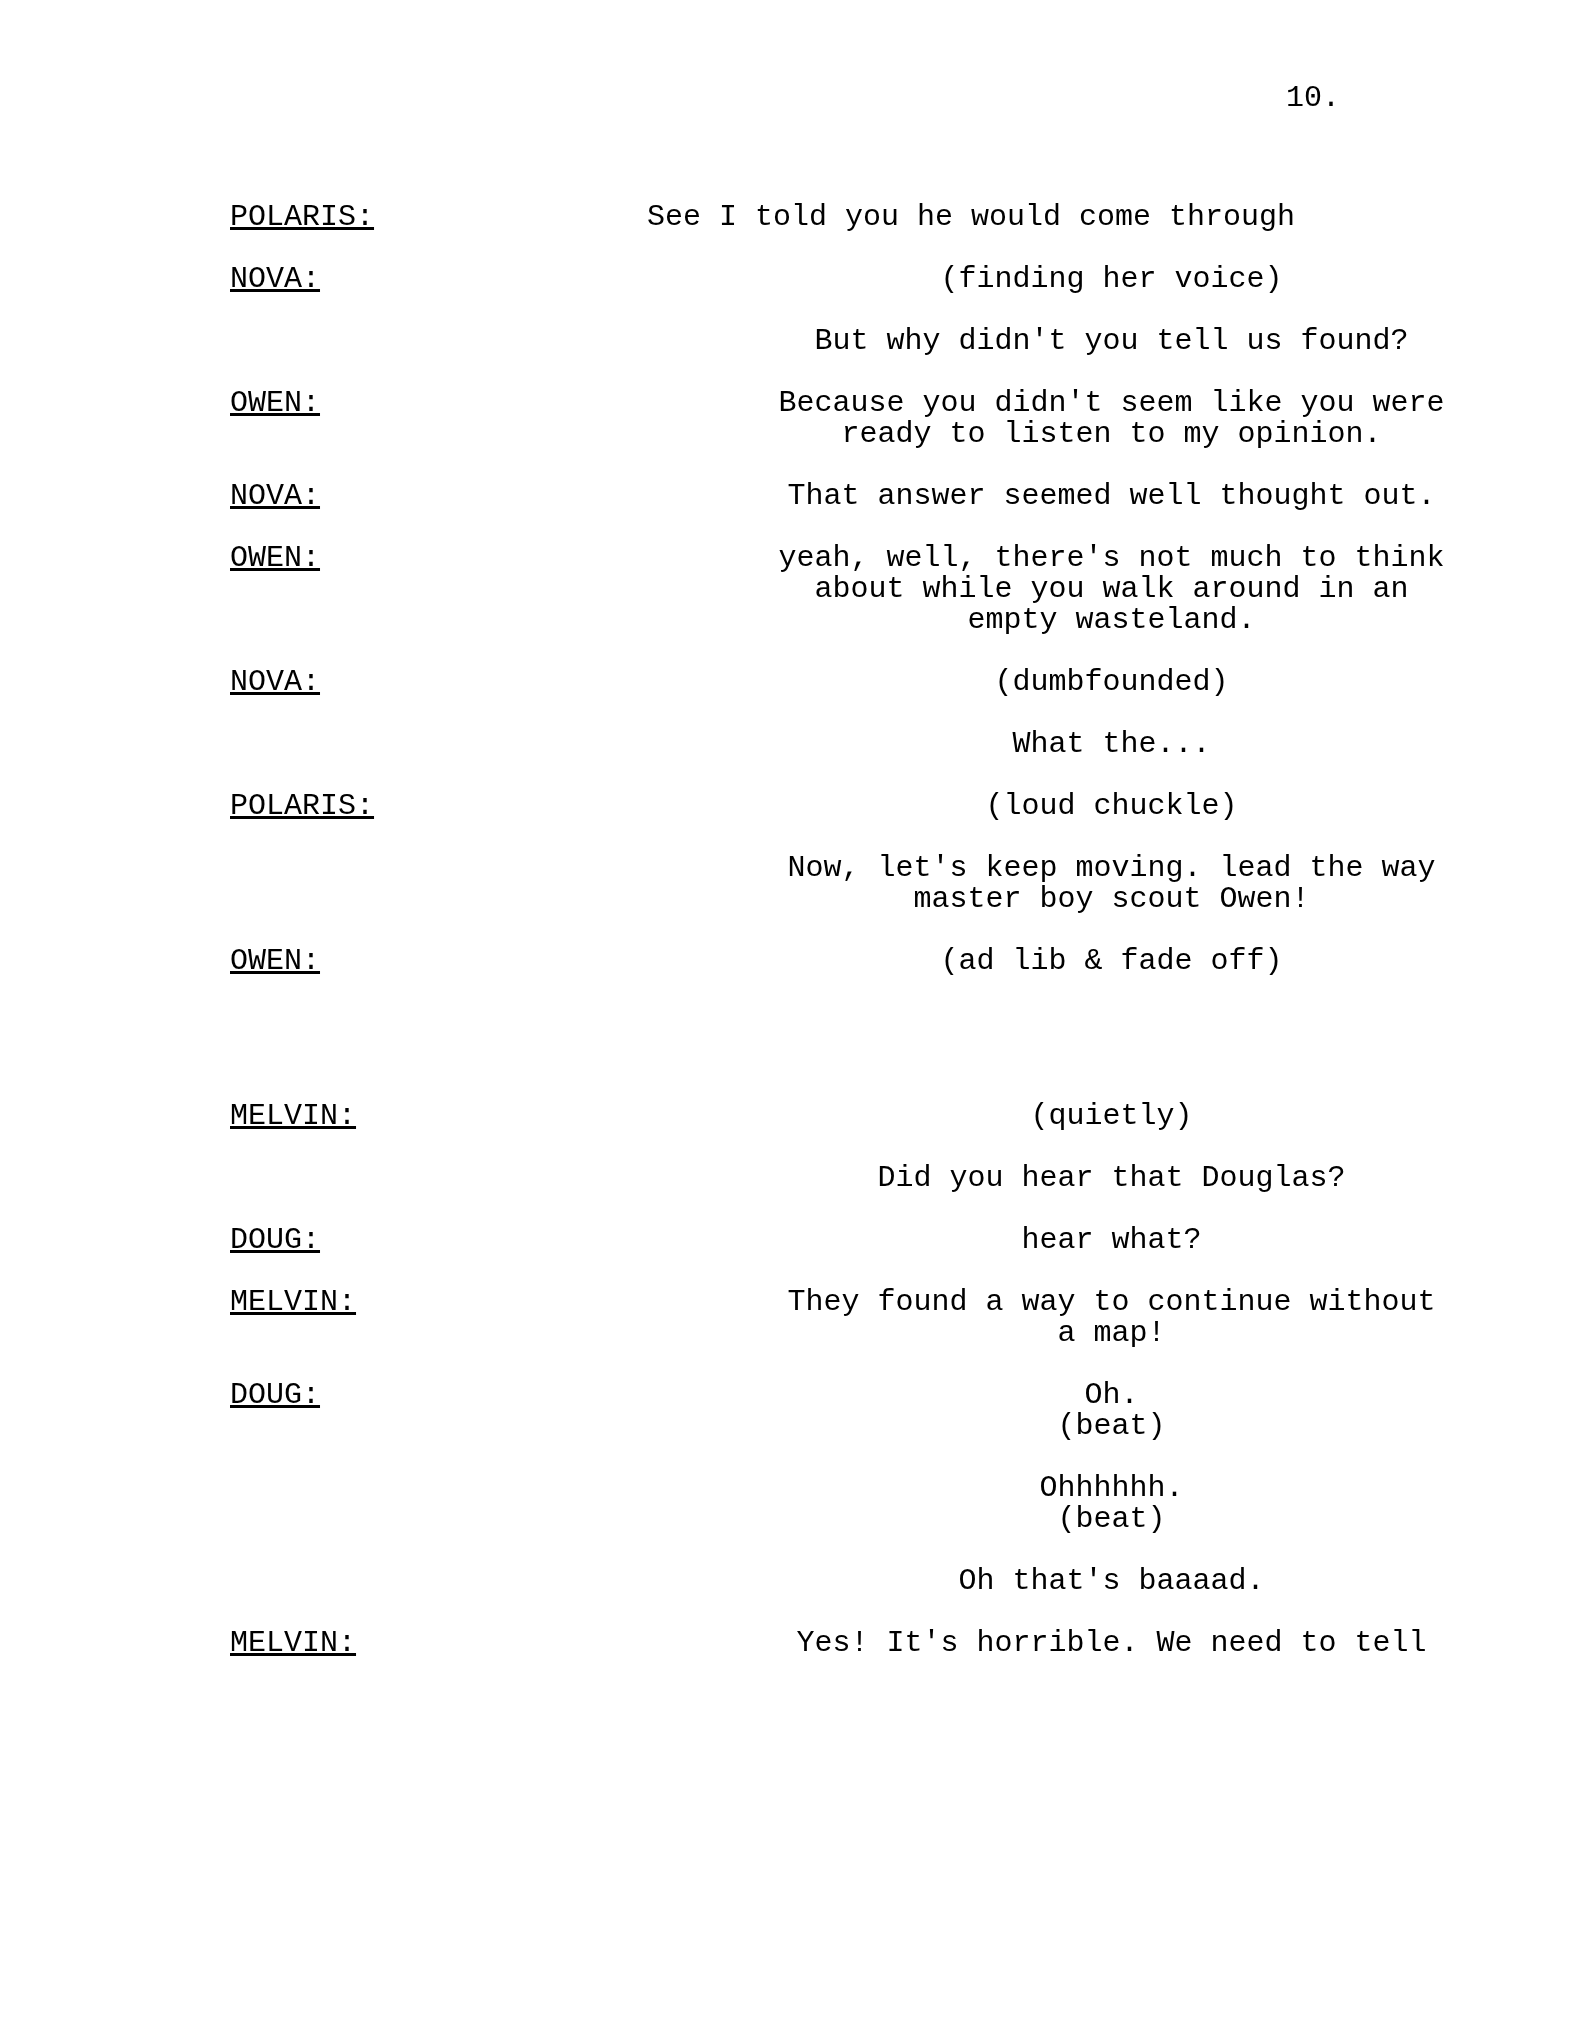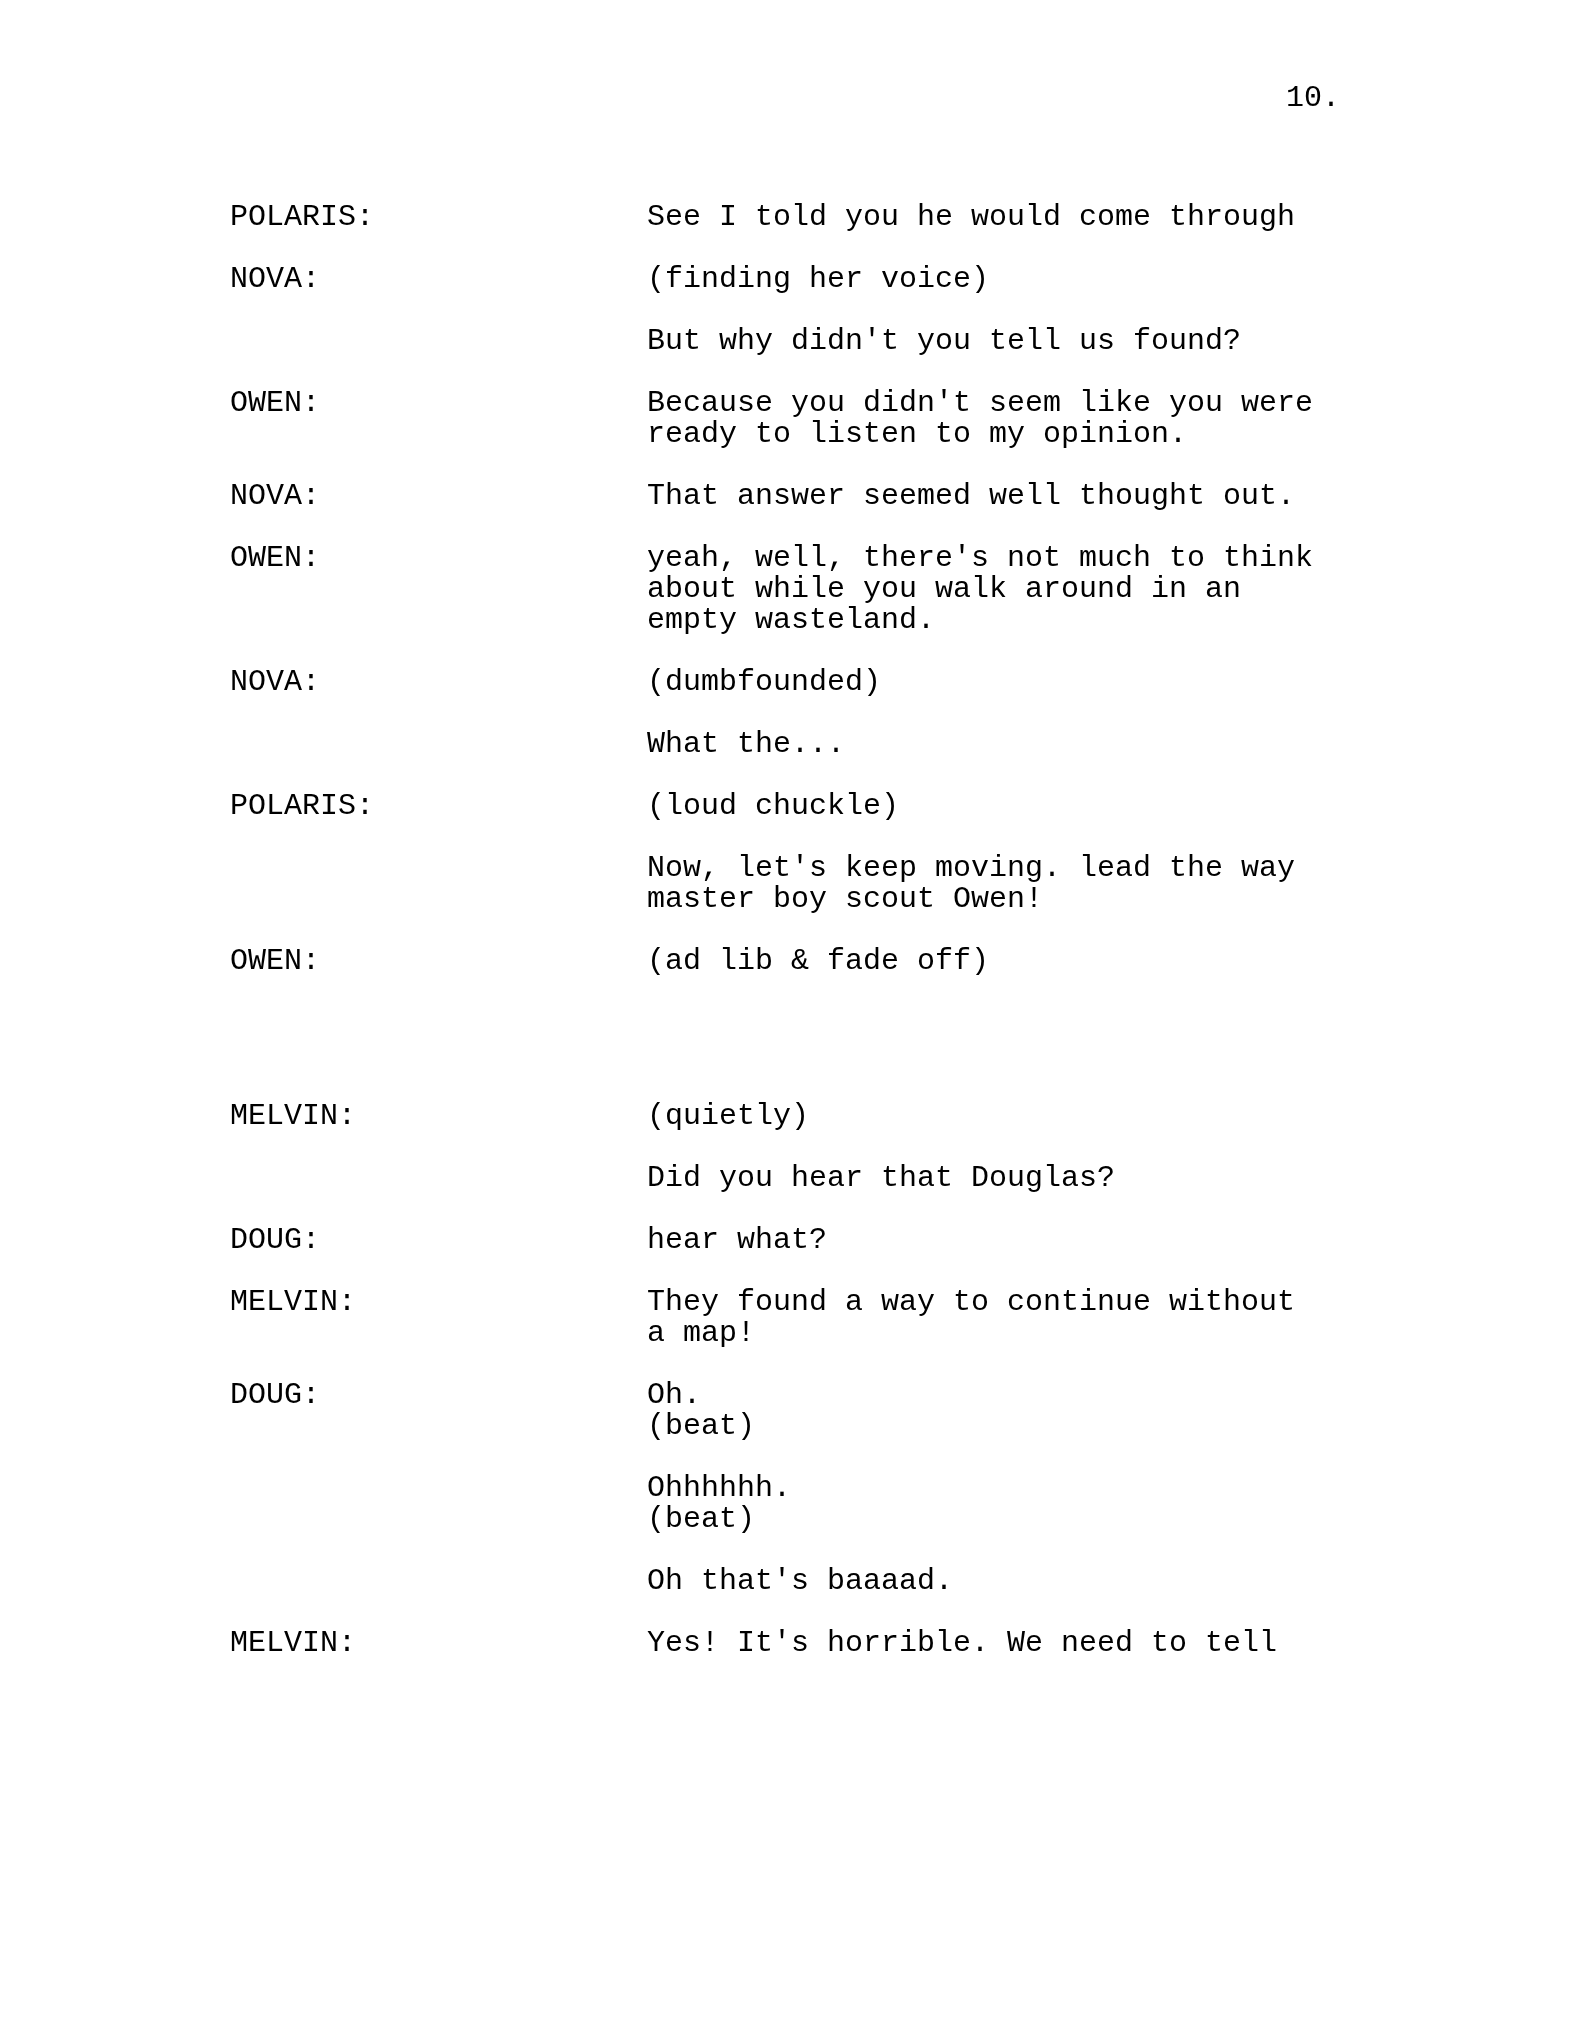--- a/index.html
+++ b/index.html
@@ -25,27 +25,28 @@
     position: absolute;
     top: 202px;
     left: 0;
     width: 1576px;
   }
   .block {
     position: relative;
     padding-left: 647px;
     min-height: 31px;
   }
-  .block + .block { margin-top: 31px; }
+  .block + .block { margin-top: 31px; text-align: center; }
   .block.section-gap { margin-top: 124px; }
   .char {
     position: absolute;
     left: 230px;
     top: 0;
     white-space: pre;
+    text-decoration: underline;
   }
   .line {
     white-space: pre;
     height: 31px;
   }
 </style>
 </head>
 <body>
 
 <div class="page-number">10.</div>

